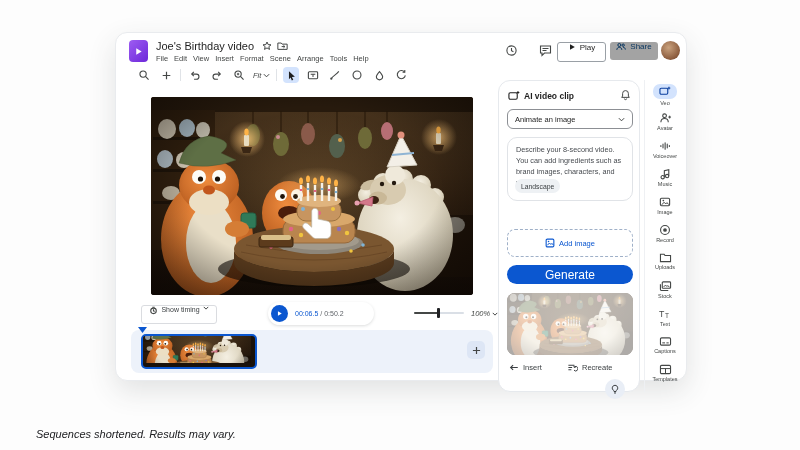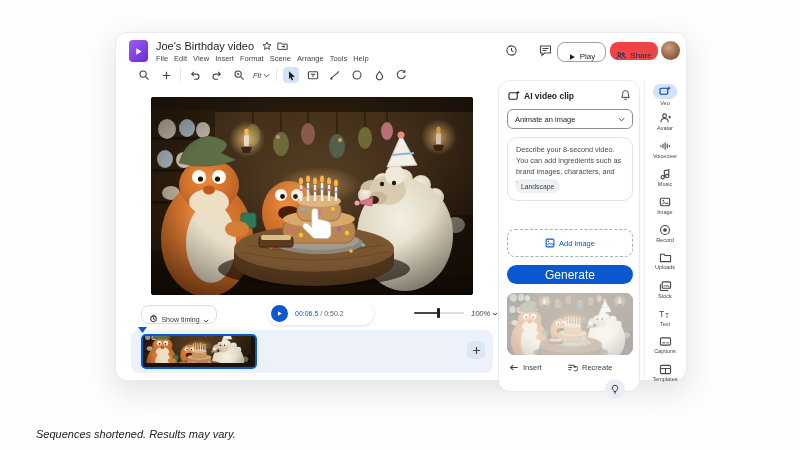--- a/index.html
+++ b/index.html
@@ -4,21 +4,21 @@
 <style>
   html,body{margin:0;padding:0;}
   .page{position:relative;width:800px;height:450px;background:#fdfdfd;font-family:"Liberation Sans",sans-serif;overflow:hidden;}
   .abs{position:absolute;}
   .window{position:absolute;left:115px;top:32px;width:570px;height:347px;background:#fff;border:1px solid #e9ebee;border-radius:12px;box-shadow:0 10px 28px rgba(60,64,67,.14);}
   .ic{display:block;}
   .ic *{vector-effect:non-scaling-stroke;}
   .ttl{font-size:11px;color:#1f1f1f;}
   .menu{display:flex;gap:6px;font-size:7.5px;color:#444746;}
   .menu span{cursor:default;}
-  .pill{display:flex;align-items:flex-end;justify-content:center;gap:4px;border-radius:8px;font-size:8px;}
+  .pill{display:flex;align-items:flex-start;justify-content:center;gap:4px;border-radius:3px;font-size:8px;}
   .tbar{display:flex;align-items:center;gap:6px;}
   .tool{width:16px;height:16px;display:flex;align-items:center;justify-content:center;border-radius:4px;}
   .tool.sel{background:#d3e3fd;}
   .sep{width:1px;height:12px;background:#e0e3e7;}
   .panel{position:absolute;left:498px;top:80px;width:142px;height:312px;background:#fff;border:1px solid #e6e9ed;border-radius:12px;box-sizing:border-box;}
   .chip{display:inline-flex;align-items:center;background:#eef1f4;border-radius:8px;padding:0 6px;height:14px;font-size:6.8px;color:#3c4043;}
   .gen{background:#0b57d0;color:#fff;border-radius:10px;font-size:12px;display:flex;align-items:center;justify-content:center;}
   .dash{border:1px dashed #9fb0c8;border-radius:8px;display:flex;align-items:center;justify-content:center;gap:4px;color:#0b57d0;font-size:7.5px;}
   .side-item{position:absolute;width:40px;text-align:center;}
   .side-item .lbl{font-size:5.5px;color:#444746;margin-top:1px;}
@@ -236,21 +236,21 @@
     <svg class="abs ic" style="left:423px;top:11px;" width="13" height="13" viewBox="0 0 13 13">
         <path d="M1.5,2h10v7h-6L3,11.4V9h-1.5z" fill="none" stroke="#444746" stroke-width="1.1"></path>
         <path d="M3.5,4.5h6M3.5,6.5h4" stroke="#444746" stroke-width="1"></path>
       </svg>
     <div class="abs pill" style="left:441px;top:9px;width:47px;height:18px;border:1px solid #9aa0a6;color:#1f1f1f;">
       <svg class="ic" width="8" height="8" viewBox="0 0 10 10">
           <polygon points="2.5,1.5 8.5,5 2.5,8.5" fill="#1f1f1f"></polygon>
         </svg>
       <span>Play</span>
     </div>
-    <div class="abs pill" style="left:494px;top:9px;width:48px;height:18px;background:#ef4444;color:#07355f;">
+    <div class="abs pill" style="left:494px;top:9px;width:48px;height:18px;background:#a3a3a3;color:#07355f;">
       <svg class="ic" width="10" height="9" viewBox="0 0 12 10">
           <circle cx="4" cy="3.2" r="1.8" fill="none" stroke="#07355f" stroke-width="1"></circle>
           <path d="M1,9c0-1.9 1.4-3 3-3s3,1.1 3,3" fill="none" stroke="#07355f" stroke-width="1"></path>
           <circle cx="8.6" cy="3.4" r="1.4" fill="none" stroke="#07355f" stroke-width="1"></circle>
           <path d="M8.6,6c1.4,0 2.6,1 2.6,2.7" fill="none" stroke="#07355f" stroke-width="1"></path>
         </svg>
       <span>Share</span>
     </div>
     <div class="abs" style="left:545px;top:8px;width:19px;height:19px;border-radius:50%;background:radial-gradient(circle at 40% 35%,#caa27e,#8a5a3c 70%,#5a3a26);"></div>
 

